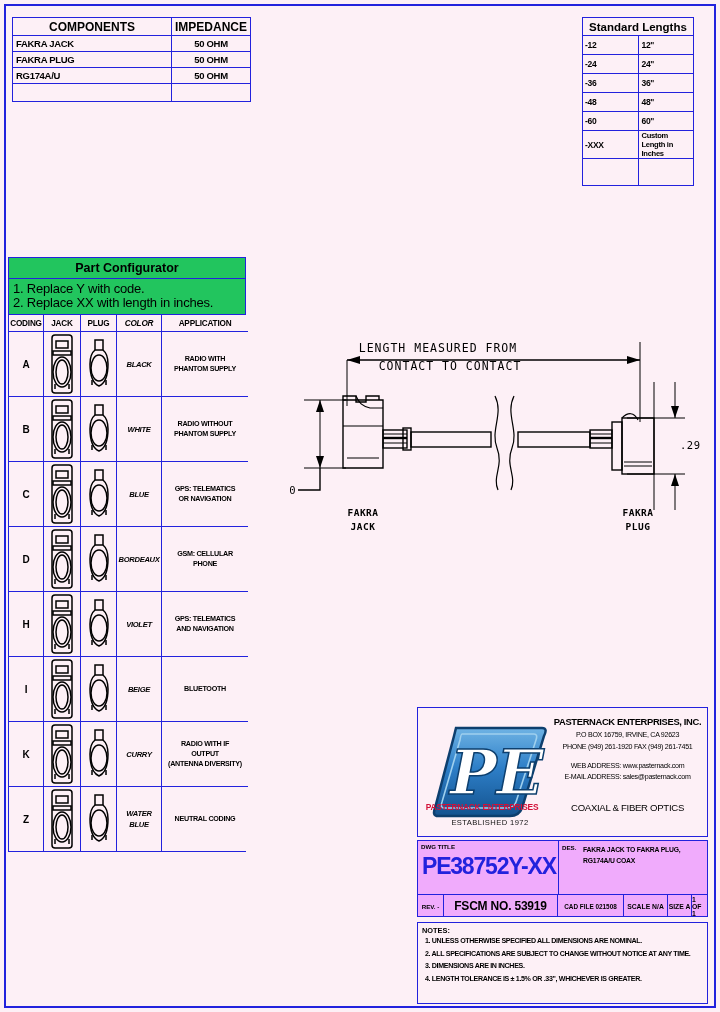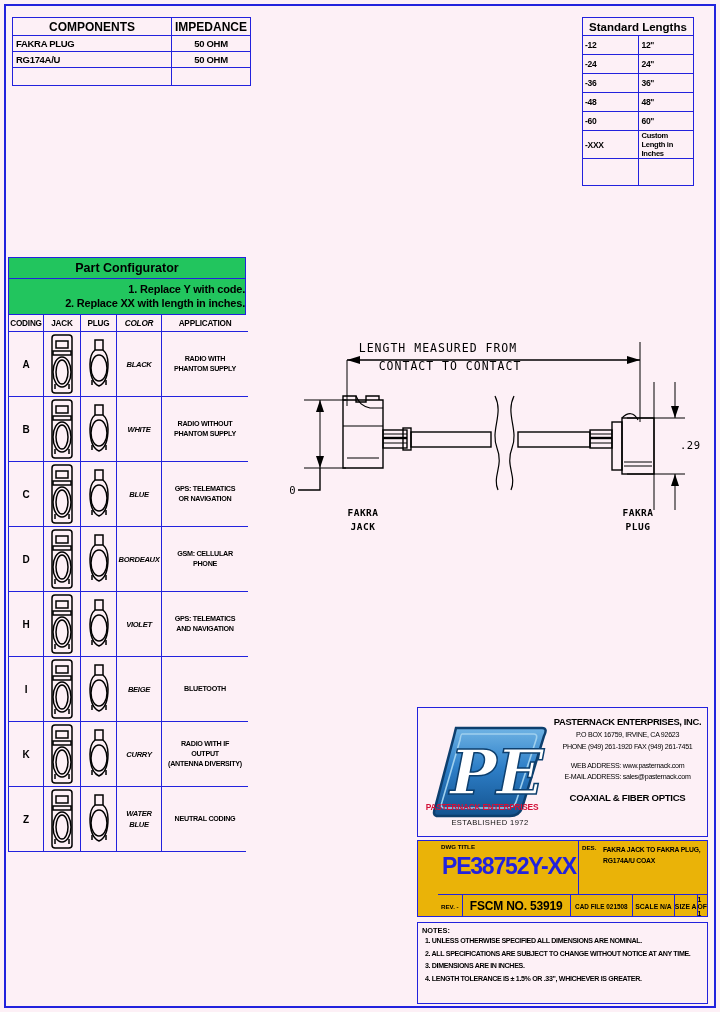--- a/index.html
+++ b/index.html
@@ -72,22 +72,22 @@
     font-weight: bold;
     padding: 3px 0 3px 0;
     border-bottom: 1.5px solid #2222dd;
     color: #000;
   }
   #cfg-notes {
     border-bottom: 1.5px solid #2222dd;
     padding: 3px 0 4px 4px;
   }
   #cfg-notes div {
-    font-size: 11px; font-weight: bold; color: #000;
-    line-height: 14px; letter-spacing: -0.2px; text-align: right;
+    font-size: 13px; font-weight: normal; color: #000;
+    line-height: 14px; letter-spacing: -0.2px;
   }
   #cfg-table { position: static; width: 100%; border: none; }
   #cfg-table td, #cfg-table th { border: 1.2px solid #2222dd; border-top: none; border-left: none;}
   #cfg-table td:first-child, #cfg-table th:first-child { border-left: none; }
   #cfg-table td:last-child, #cfg-table th:last-child { border-right: none; }
   #cfg-table tr:last-child td { border-bottom: none; }
   #cfg-table th { font-size: 8.2px; height: 16px; letter-spacing: -0.2px;}
   .c-coding { width: 34px; }
   .c-jack   { width: 36px; }
   .c-plug   { width: 35px; }
@@ -125,28 +125,28 @@
   #logo-est {
     position: absolute; left: 8px; top: 110px; width: 128px;
     text-align: center; color: #111; font-size: 7.6px; letter-spacing: 0.4px;
   }
   #co-info { position: absolute; left: 132px; top: 8px; width: 155px; text-align: center; color: #000;}
   #co-name { font-size: 9.4px; font-weight: bold; letter-spacing: -0.35px; }
   #co-addr1, #co-addr2 { font-size: 7.1px; letter-spacing: -0.3px; margin-top: 4px;}
   #co-web, #co-email { font-size: 7.1px; letter-spacing: -0.3px; }
   #co-web { margin-top: 11px; }
   #co-email { margin-top: 3px; }
-  #co-tag { font-size: 9.6px; font-weight: bold; margin-top: 11px; letter-spacing: -0.3px;}
+  #co-tag { font-size: 9.6px; font-weight: normal; margin-top: 21px; letter-spacing: -0.3px;}
 
   
   #title-block {
     position: absolute; left: 417px; top: 840px;
     width: 291px; height: 77px;
     border: 1.5px solid #2222dd;
-    box-sizing: border-box; background: #eab308; padding-left: 20px;
+    box-sizing: border-box; background: #f0abfc;
   }
   #tb-upper { display: flex; height: 53px; border-bottom: 1.5px solid #2222dd; }
   #tb-title-cell { width: 140px; border-right: 1.5px solid #2222dd; position: relative;}
   #tb-lab { position: absolute; left: 3px; top: 2px; font-size: 6.2px; color: #000; font-weight: bold;}
   #tb-partno { position: absolute; left: 4px; top: 12px; font-size: 23px; color: #2222dd;
                font-weight: bold; letter-spacing: -1.2px; font-family:"Liberation Sans", sans-serif;}
   #tb-des-cell { flex: 1; position: relative; }
   #tb-des-lab { position: absolute; left: 3px; top: 3px; font-size: 6.2px; font-weight: bold; color: #000;}
   #tb-des-txt { position: absolute; left: 24px; top: 3px; right: 2px; font-size: 6.8px;
                 font-weight: bold; color: #000; line-height: 11px; letter-spacing: -0.2px;}
@@ -180,20 +180,24 @@
 <body>
 
 <div id="sheet">
   <div class="frame"></div>
 
   <table class="tbl" id="components-table">
     <tbody>
       <tr>
         <th class="hdr" style="width:158px">COMPONENTS</th>
         <th class="hdr" style="width:78px">IMPEDANCE</th>
+      </tr>
+      <tr>
+        <td class="lbl">FAKRA JACK</td>
+        <td class="val">50 OHM</td>
       </tr>
       <tr>
         <td class="lbl">FAKRA PLUG</td>
         <td class="val">50 OHM</td>
       </tr>
       <tr>
         <td class="lbl">RG174A/U</td>
         <td class="val">50 OHM</td>
       </tr>
       <tr>

